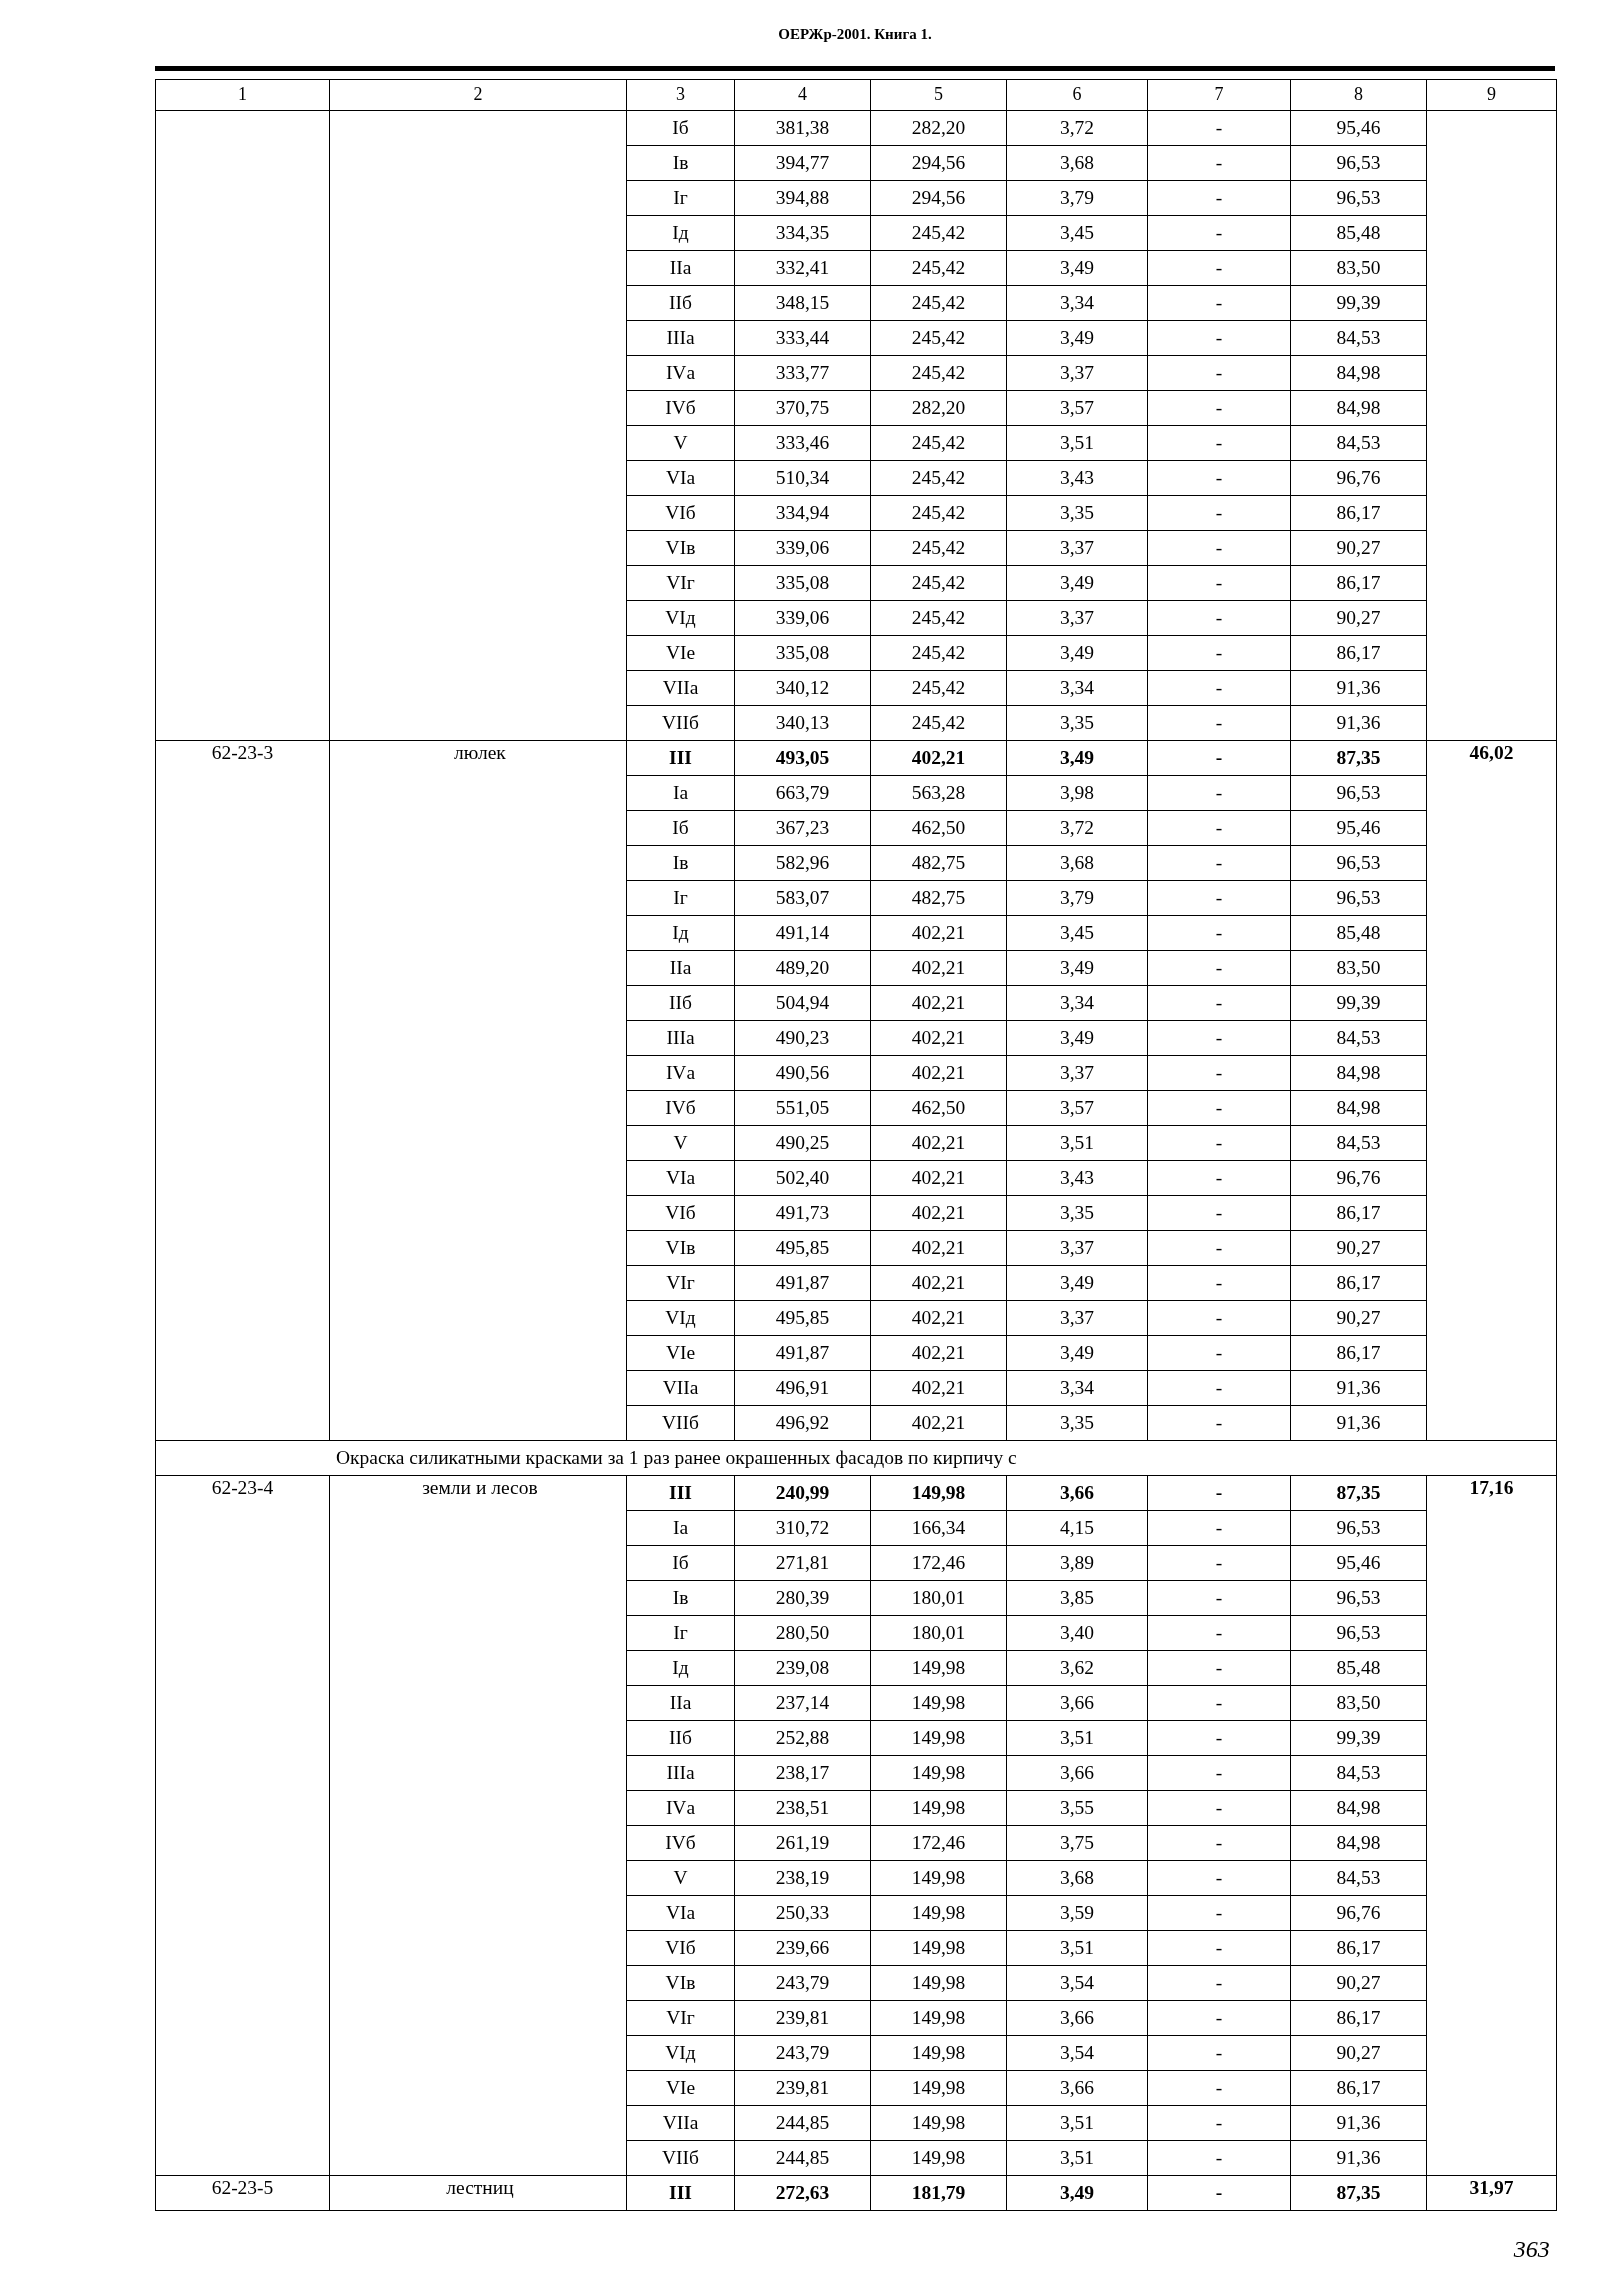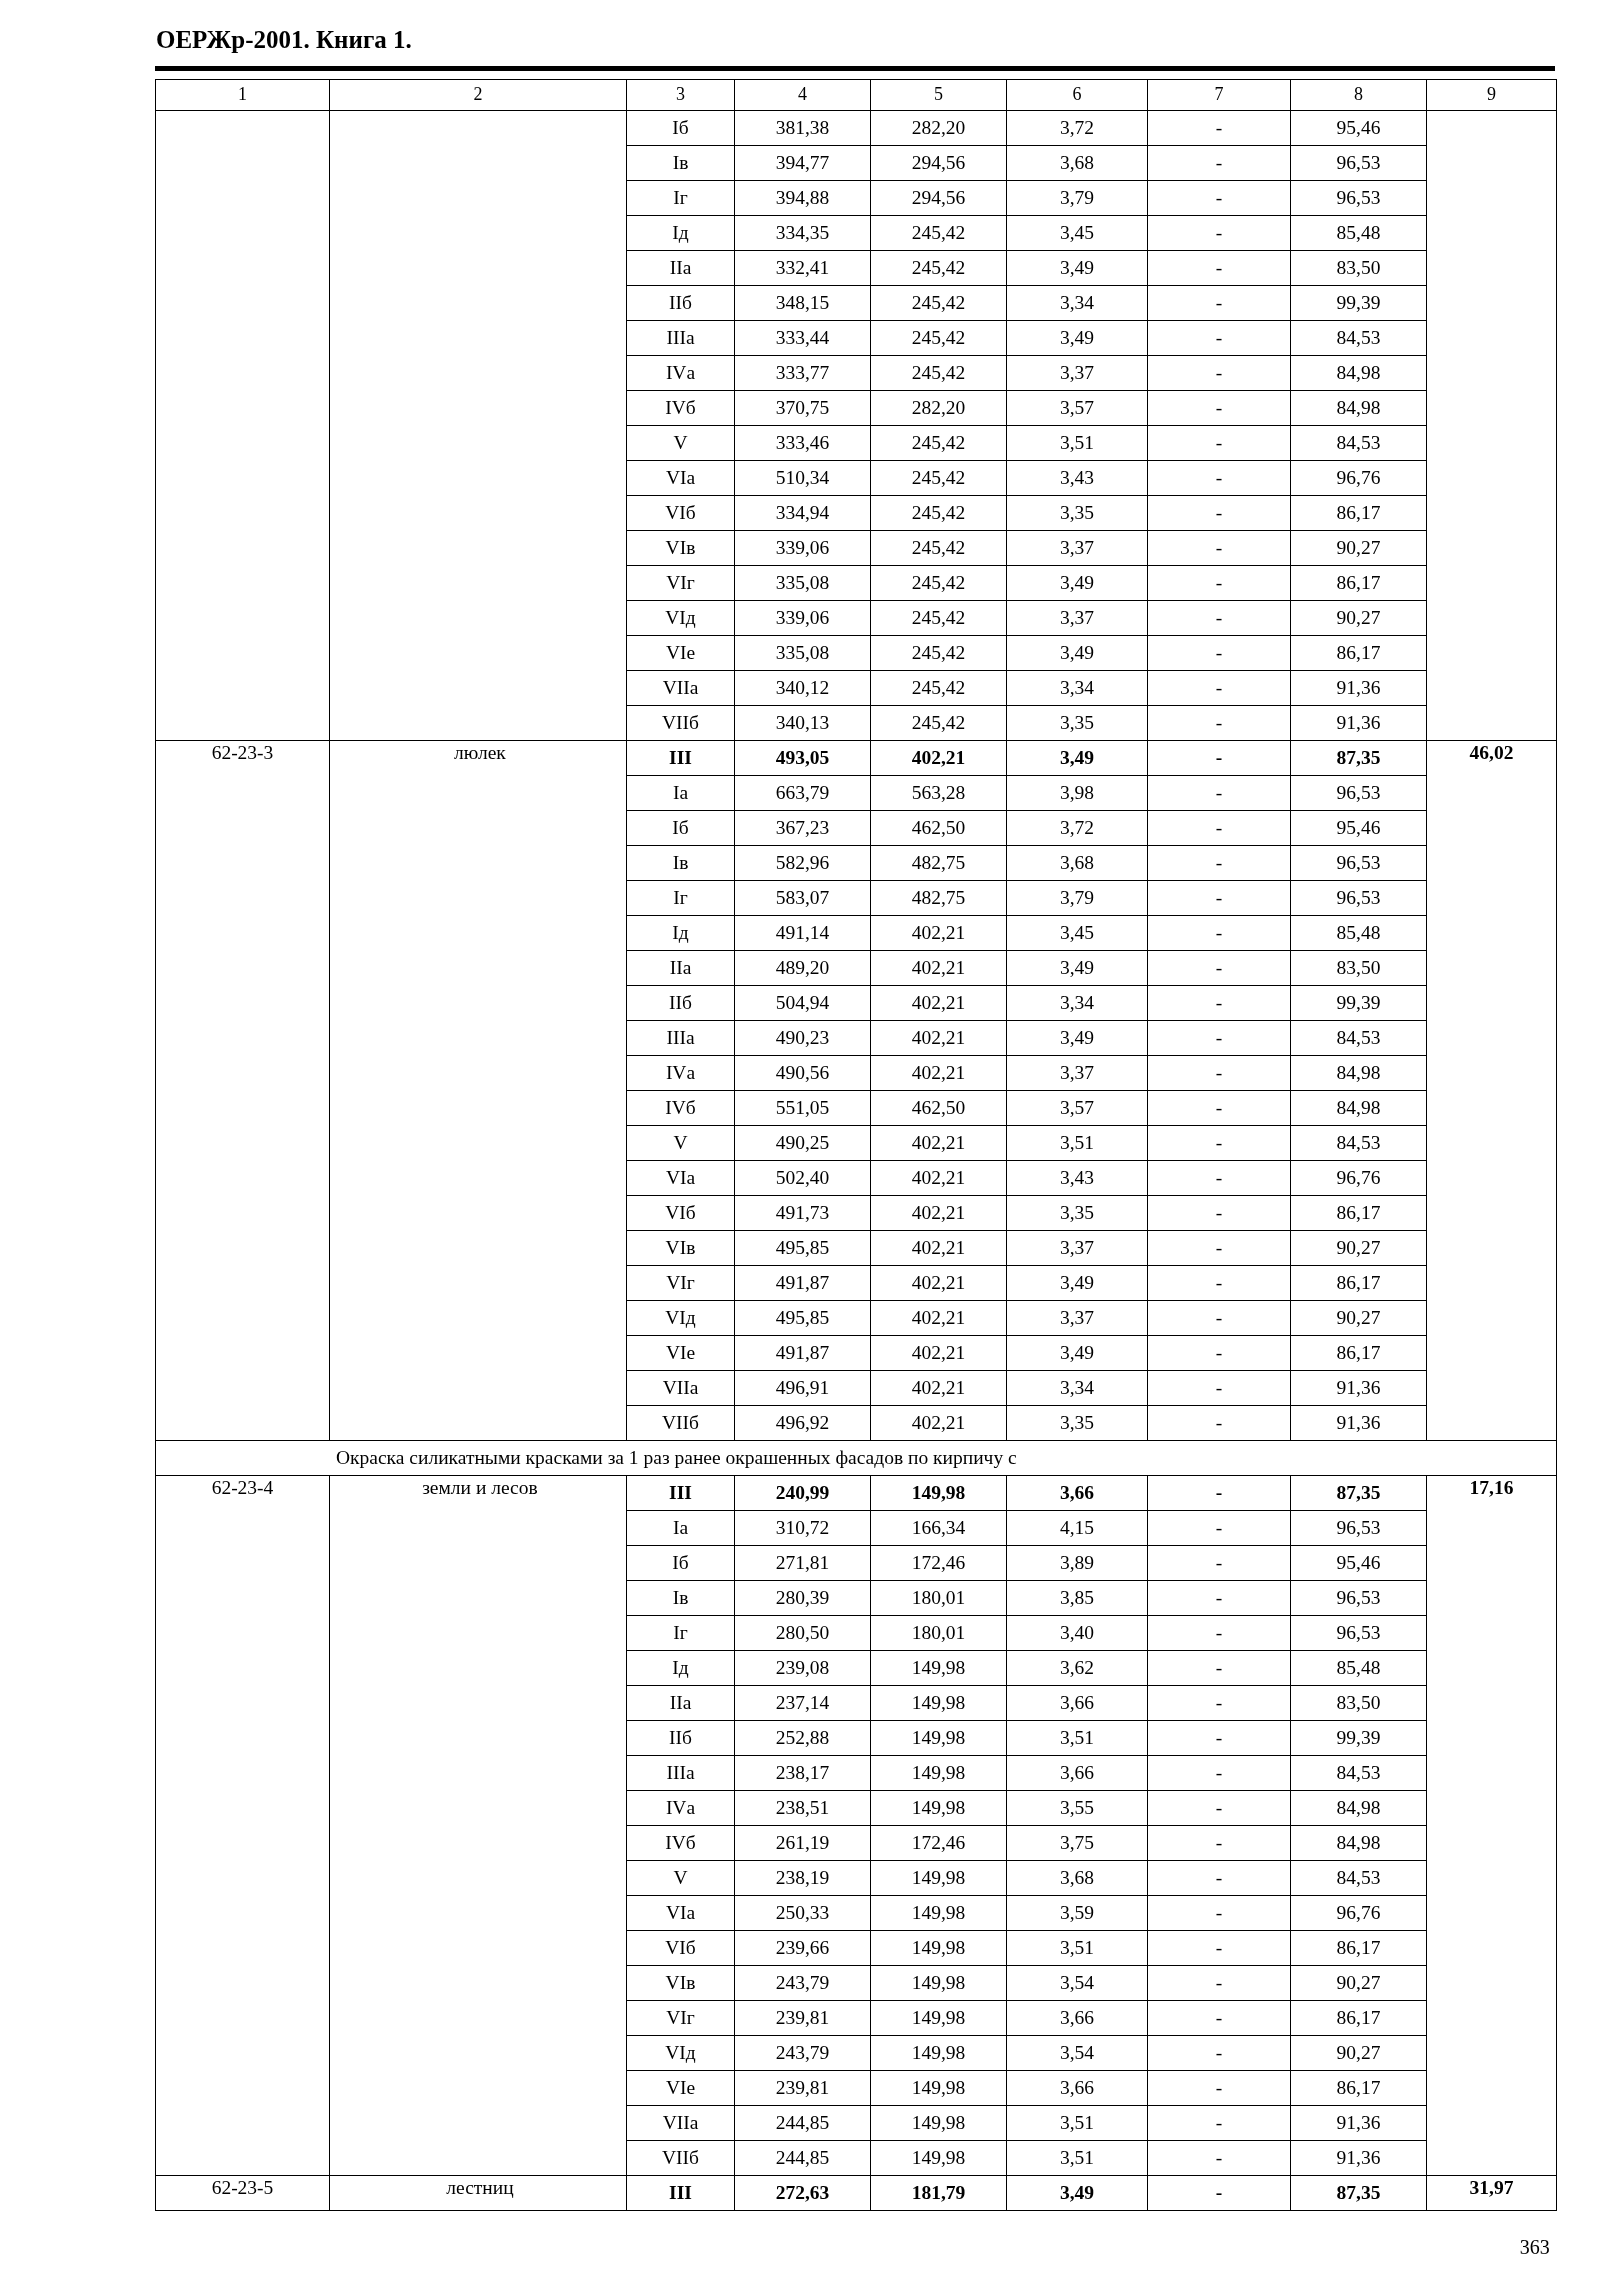--- a/index.html
+++ b/index.html
@@ -10,22 +10,22 @@
     background: #ffffff;
     color: #000000;
     font-family: "Liberation Serif", serif;
     position: relative;
   }
   .page-header {
     position: absolute;
     top: 26px;
     left: 156px;
     width: 1398px;
-    text-align: left;
-    font-size: 25px;
+    text-align: center;
+    font-size: 15px;
     font-weight: 700;
   }
   .header-rule {
     position: absolute;
     top: 66px;
     left: 155px;
     width: 1400px;
     height: 4.6px;
     background: #000000;
   }
@@ -69,22 +69,23 @@
     font-weight: 400;
     text-align: left;
     padding-left: 180px;
   }
   .page-footer {
     position: absolute;
     top: 2236px;
     left: 155px;
     width: 1400px;
     text-align: right;
-    font-size: 20px;
+    font-size: 24px;
     padding-right: 5.2px;
+    font-style: italic;
   }
 </style>
 </head>
 <body>
 
 <div class="page">
 
   <div class="page-header">
     <span>ОЕРЖр-2001. Книга 1.</span>
   </div>

